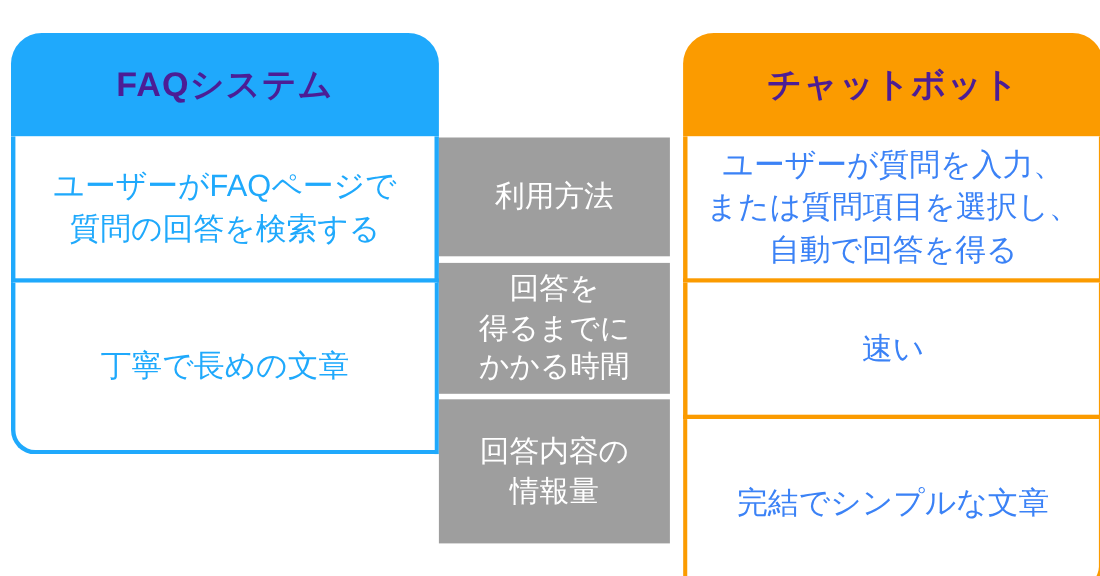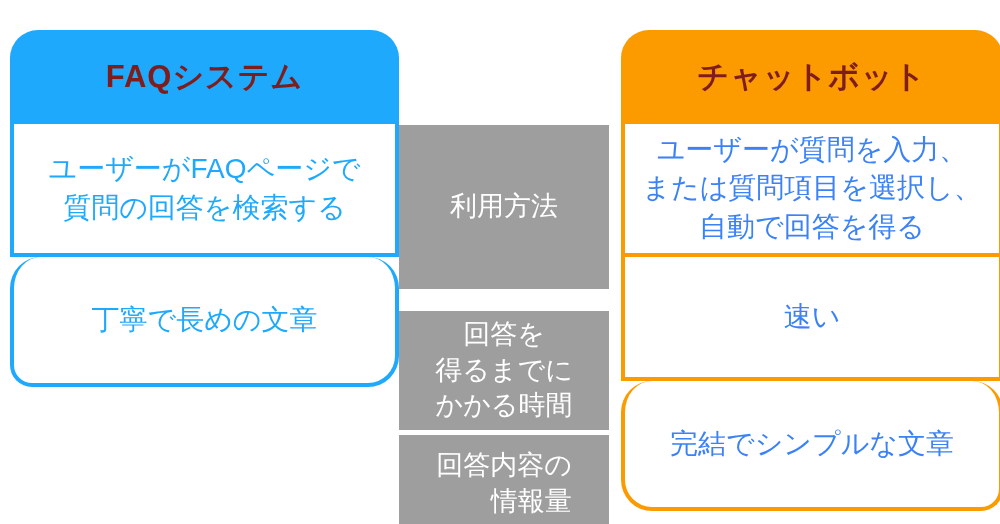--- a/index.html
+++ b/index.html
@@ -20,21 +20,21 @@
     top: 30px;
   }
   .col-left  { left: 10px;  width: 389px; }
   .col-mid   { left: 399px; width: 210px; }
   .col-right { left: 609px; width: 382px; padding-left: 12px; }
 
   .hdr {
     box-sizing: border-box;
     height: 94px;
     border-radius: 28px 28px 0 0;
-    color: #7f1d1d;
+    color: #4c1d95;
     font-weight: 700;
     font-size: 31px;
     letter-spacing: 1px;
     display: flex;
     align-items: center;
     justify-content: center;
     text-align: center;
   }
   .hdr-blue   { background: #1FA9FC; }
   .hdr-orange { background: #FB9B00; }
@@ -50,40 +50,40 @@
     font-size: 28px;
     font-weight: 500;
     line-height: 1.38;
     border-style: solid;
     border-width: 0 4px 4px 4px;
   }
   .cell-blue   { border-color: #1FA9FC; color: #1FA9FC; }
   .cell-orange { border-color: #FB9B00; color: #3b82f6; }
   .c1 { height: 133px; }
   .c2 { height: 124px; }
-  .c3 { height: 130px; border-radius: 31px; }
+  .c3 { height: 156px; }
   .col-left  .c3 { border-bottom-left-radius: 22px; }
   .col-right .c3 { border-bottom-right-radius: 22px; text-align: center; }
 
   .mid {
     box-sizing: border-box;
     background: #9E9E9E;
     color: #ffffff;
     display: flex;
     align-items: center;
     justify-content: center;
     text-align: center;
     white-space: pre-line;
     font-size: 27px;
     font-weight: 500;
     line-height: 1.33;
   }
-  .m1 { margin-top: 95px; height: 164px; }
-  .m2 { margin-top: 22px;  height: 119px; }
-  .m3 { margin-top: 5px;  height: 98px; text-align: right; }
+  .m1 { margin-top: 95px; height: 108px; }
+  .m2 { margin-top: 6px;  height: 119px; }
+  .m3 { margin-top: 5px;  height: 131px; }
 </style>
 </head>
 <body>
 
 <div class="figure">
 
   <div class="col col-left">
     <div class="hdr hdr-blue">FAQシステム</div>
     <div class="cell cell-blue c1">ユーザーがFAQページで
 質問の回答を検索する</div>

